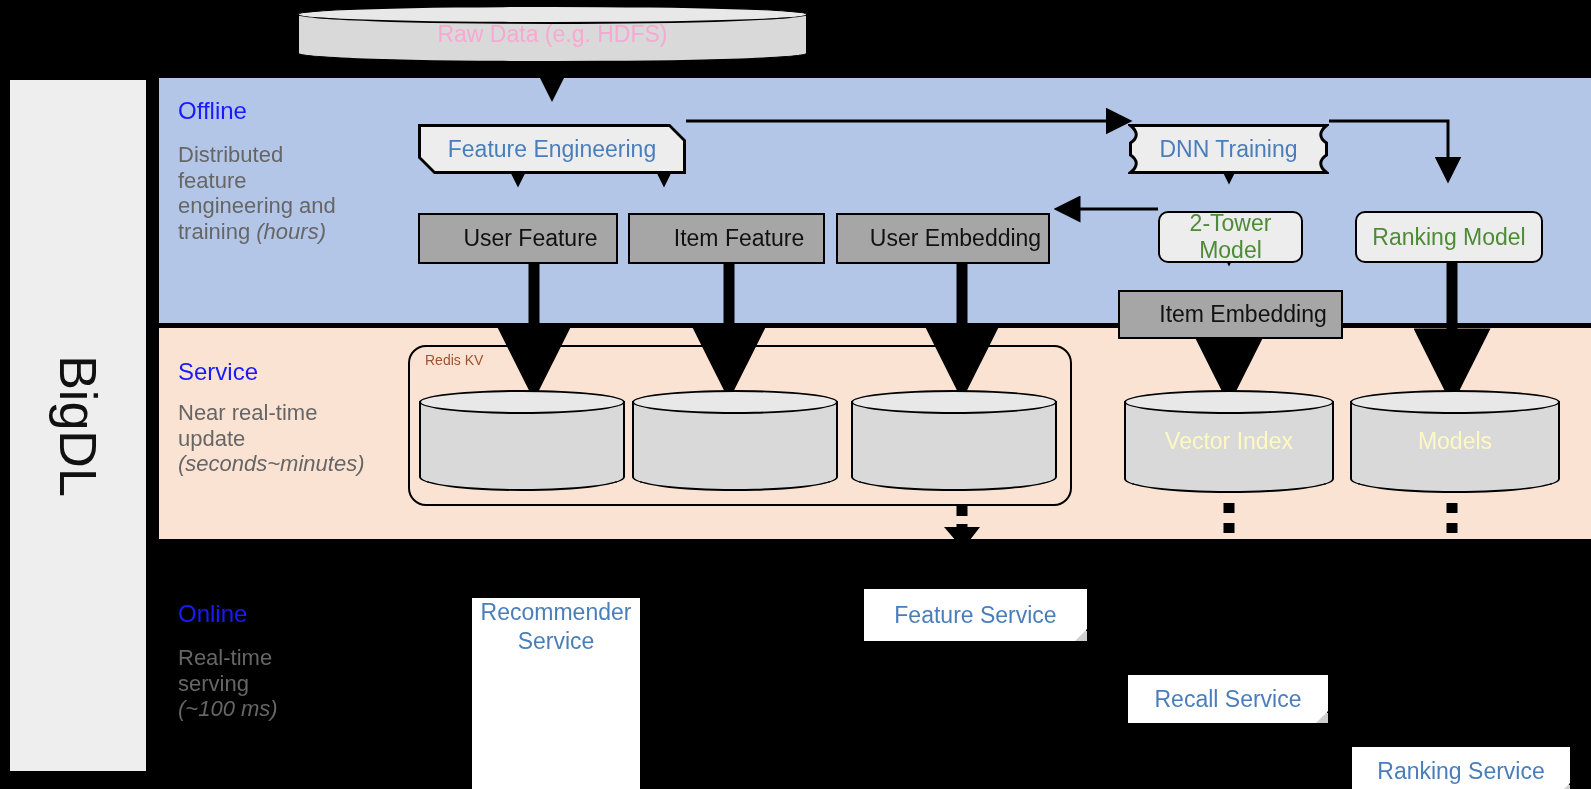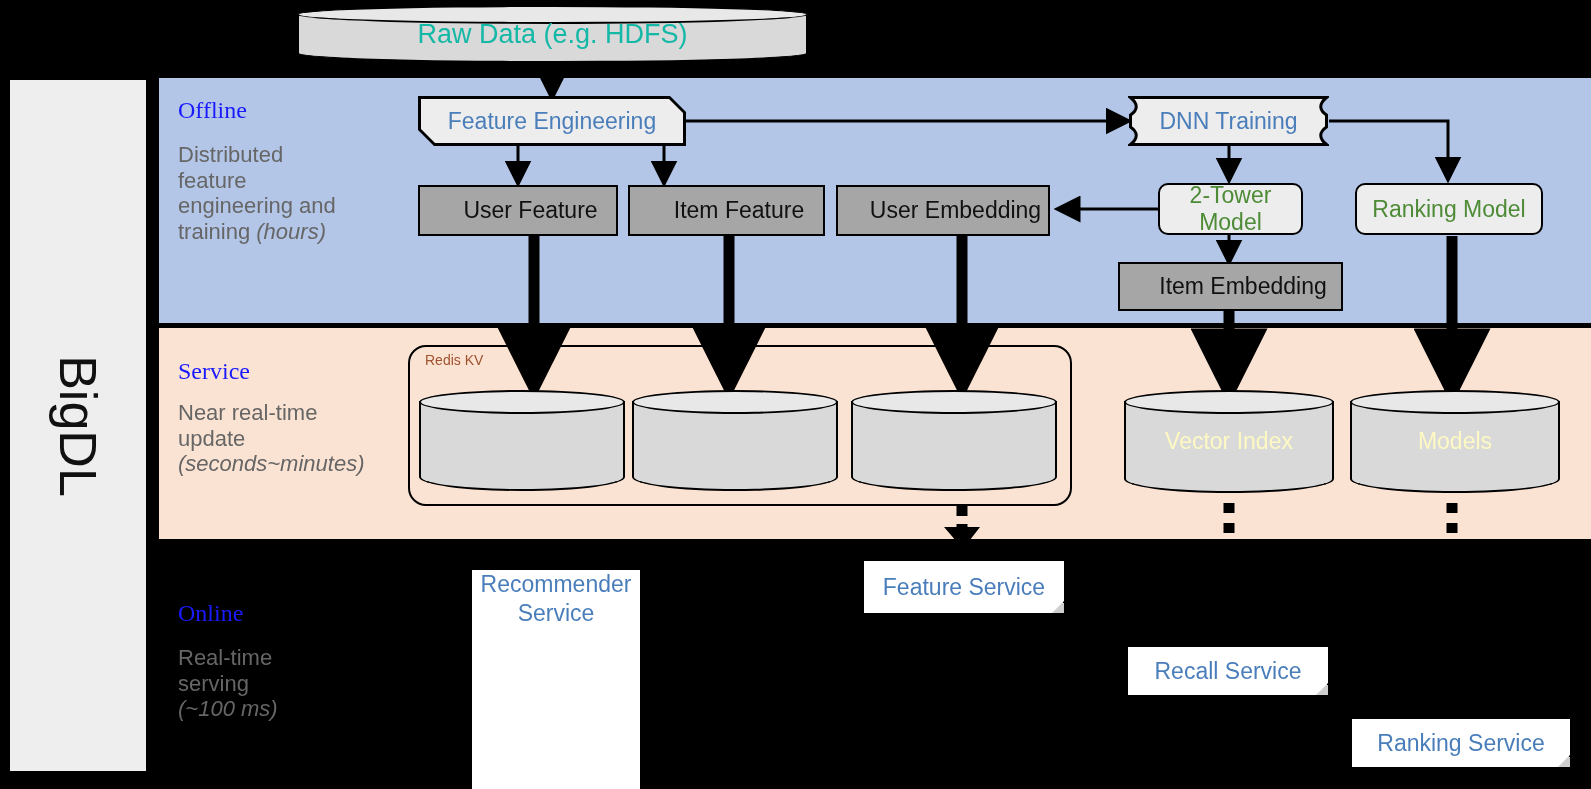--- a/index.html
+++ b/index.html
@@ -25,33 +25,33 @@
     display:flex;align-items:center;justify-content:center;
   }
   #rail-label{
     transform:rotate(90deg);
     white-space:nowrap;
     font-size:52px;color:#111;letter-spacing:0px;
     font-family:"Liberation Sans", sans-serif;
   }
 
   
-  .band-title{font-size:24px;color:#1a1aff;font-weight:400;white-space:nowrap;font-family:Liberation Serif, serif;}
+  .band-title{font-size:24px;color:#1a1aff;font-weight:400;white-space:nowrap;}
   .band-sub{font-size:22px;color:#666666;line-height:1.16;}
   .band-sub i{}
 
   #offline-title{left:178px;top:97px;}
   #offline-sub{left:178px;top:142px;width:190px;}
   #nearline-title{left:178px;top:358px;}
   #nearline-sub{left:178px;top:400px;width:240px;}
   #online-title{left:178px;top:600px;}
   #online-sub{left:178px;top:645px;width:220px;}
 
   
-  .node{position:absolute;display:flex;align-items:center;justify-content:center;text-align:center;box-sizing:border-box;}
+  .node{position:absolute;display:flex;align-items:center;justify-content:center;text-align:center;box-sizing:border-box;margin-top:28px;}
 
   .gray-box{
     background:#a6a6a6;border:2.5px solid #000;
     font-size:23px;color:#111;padding-left:25px;
   }
   .round-box{
     background:#ededed;border:2.5px solid #000;border-radius:10px;
     font-size:23px;color:#4e8b36;
   }
   .svc-box{
@@ -91,21 +91,21 @@
   }
   .cyl .lbl{
     position:absolute;inset:0;display:flex;align-items:center;justify-content:center;
     font-size:23px;color:#fef9c3;
   }
 
   
   #raw-data{left:297px;top:5px;width:511px;height:58px;}
   #raw-data .body{top:9px;border-radius:0 0 50% 50%/0 0 10px 10px;}
   #raw-data .top{height:19px;}
-  #raw-data .lbl{font-size:27px;color:#14b8a6;}
+  #raw-data .lbl{font-size:23px;color:#f9a8d4;}
 
   
   #redis-kv{
     left:408px;top:345px;width:664px;height:161px;
     border:2.5px solid #000;border-radius:18px;box-sizing:border-box;
   }
   #redis-kv-label{left:425px;top:352px;font-size:14px;color:#a0522d;}
 
   
   #recommender-service{
@@ -256,21 +256,21 @@
   </div>
 
   <div class="node svc-box" id="recommender-service">
     <div style="text-align:center;">
       <span>Recommender</span><br>
       <span>Service</span>
     </div>
     <div class="doc-fold"></div>
   </div>
 
-  <div class="node svc-box" style="left:864px;top:561px;width:200px;height:52px;align-items:center;">
+  <div class="node svc-box" style="left:864px;top:561px;width:223px;height:52px;align-items:center;">
     <span>Feature Service</span>
     <div class="doc-fold" style="width:12px;height:12px;"></div>
   </div>
 
   <div class="node svc-box" style="left:1128px;top:647px;width:200px;height:48px;">
     <span>Recall Service</span>
     <div class="doc-fold" style="width:12px;height:12px;"></div>
   </div>
 
   <div class="node svc-box" style="left:1352px;top:719px;width:218px;height:48px;">

